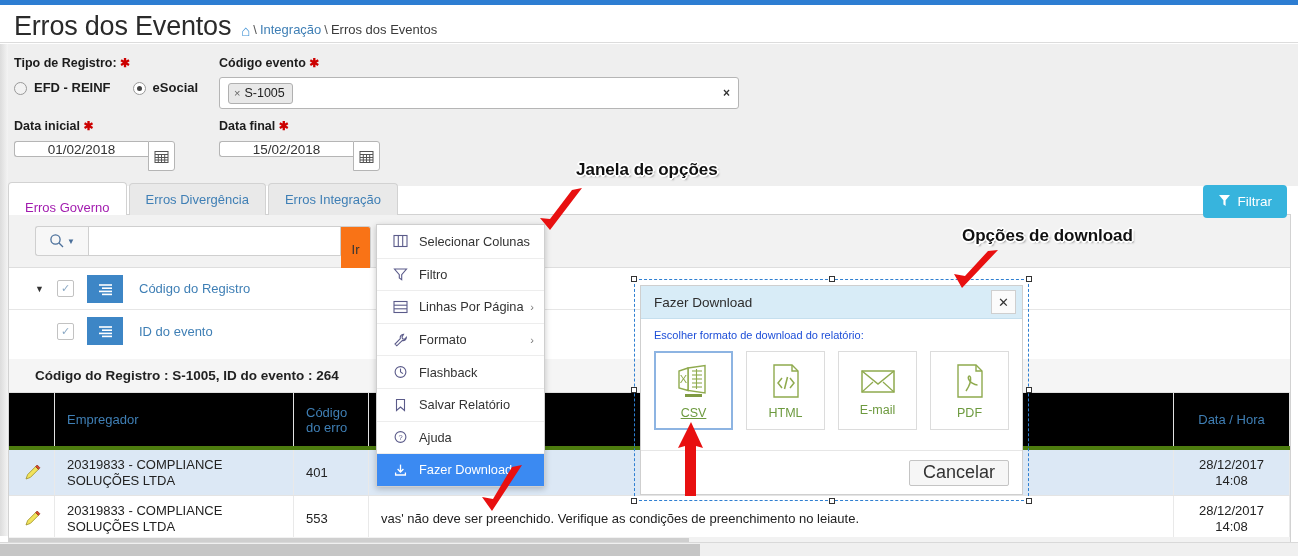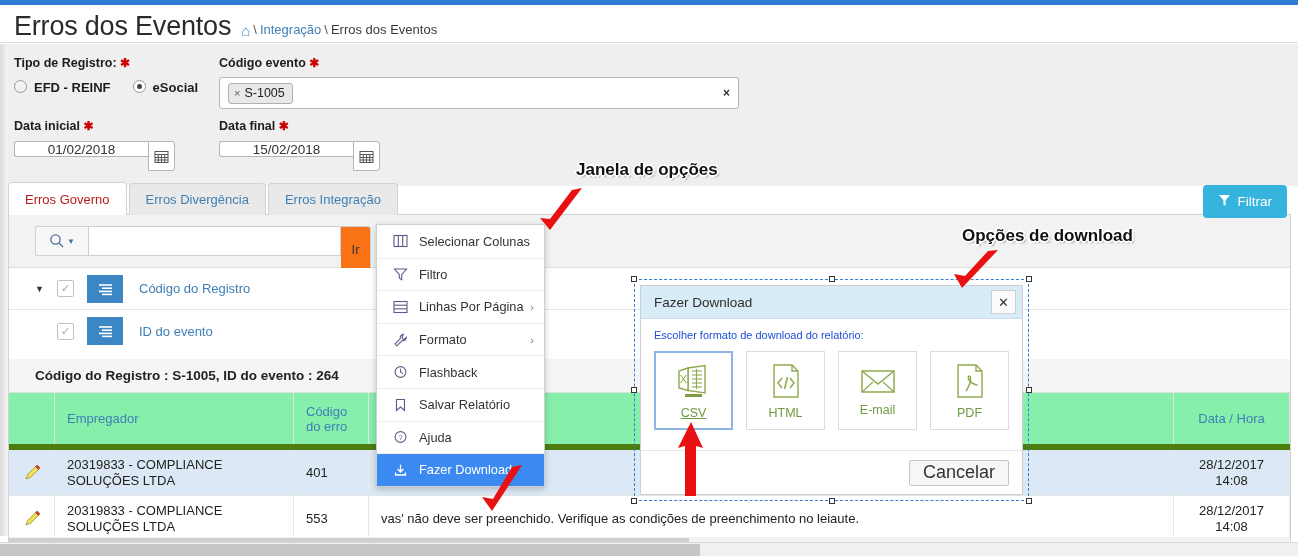--- a/index.html
+++ b/index.html
@@ -27,21 +27,21 @@
 
   
   .filters {
     position:absolute; left:0; top:44px; width:1298px; height:142px;
     background:#efefef;
   }
   .fieldlabel { font-size:12.5px; font-weight:bold; color:#1c1c1c; }
   .req { color:#cc0000; font-size:12px; }
 
   .lbl-tiporeg { position:absolute; left:14px; top:56px; }
-  .radios { position:absolute; left:14px; top:80px; display:flex; align-items:flex-start; gap:7px; font-size:13px; }
+  .radios { position:absolute; left:14px; top:80px; display:flex; align-items:flex-end; gap:7px; font-size:13px; }
   .radio {
     width:13px; height:13px; border-radius:50%; border:1px solid #999;
     background:#f2f2f2; display:inline-block; position:relative;
   }
   .radio.checked { background:#fff; }
   .radio.checked::after{
     content:''; position:absolute; left:3px; top:3px; width:5px; height:5px;
     border-radius:50%; background:#444;
   }
   .radio-text { font-size:13px; color:#1c1c1c; font-weight:bold; }
@@ -74,21 +74,21 @@
   .cal-ico { display:block; }
 
   
   .tabs { position:absolute; left:8px; top:182px; display:flex; align-items:flex-end; z-index:6; }
   .tab {
     height:32px; padding:0 16px; display:flex; align-items:center;
     font-size:13px; color:#3f7fb5; background:#e9e9e9;
     border:1px solid #d2d2d2; border-bottom:none; border-radius:4px 4px 0 0;
     margin-right:2px;
   }
-  .tab.active { background:#fff; color:#b91c1c; height:33px; border-color:#d2d2d2; }
+  .tab.active { background:#fff; color:#a21caf; height:33px; border-color:#d2d2d2;align-items:flex-end; }
 
   
   .filtrar {
     position:absolute; right:11px; top:177px; height:33px; padding:0 15px;
     background:#37b4dd; color:#fff; font-size:13.5px; border:none; border-radius:4px;
     display:flex; align-items:center; gap:7px; z-index:6;margin-top:8px;
   }
 
   
   .report {
@@ -131,21 +131,21 @@
 
   .breakheader {
     position:absolute; left:0; top:144px; width:1281px; height:34px;
     background:#f5f5f5; border-bottom:1px solid #e0e0e0;
     display:flex; align-items:center; padding-left:26px;
     font-size:13.5px; font-weight:bold; color:#222;
   }
 
   
   .dtable { position:absolute; left:0; top:178px; width:1281px; }
-  .dthead { display:flex; height:57px; background:#86efac; border-bottom:6px solid #4d7c0f; }
+  .dthead { display:flex; height:57px; background:#000000; border-bottom:4px solid #4d7c0f; }
   .dth { display:flex; align-items:center; font-size:13px; color:#3f7fb5; padding:0 12px; border-right:1px solid #e2e2e2; }
   .dtrow { display:flex; height:46px; border-bottom:1px solid #e4e4e4; }
   .dtrow.alt { background:#dce8f5; }
   .dtd { display:flex; align-items:center; font-size:13px; color:#222; padding:0 12px; border-right:1px solid #e9e9e9; line-height:16px; }
   .c-edit { width:46px; justify-content:center; }
   .c-emp  { width:239px; }
   .c-cod  { width:75px; }
   .c-desc { width:805px; }
   .c-data { width:116px; justify-content:center; text-align:center; flex-direction:column; }
 

